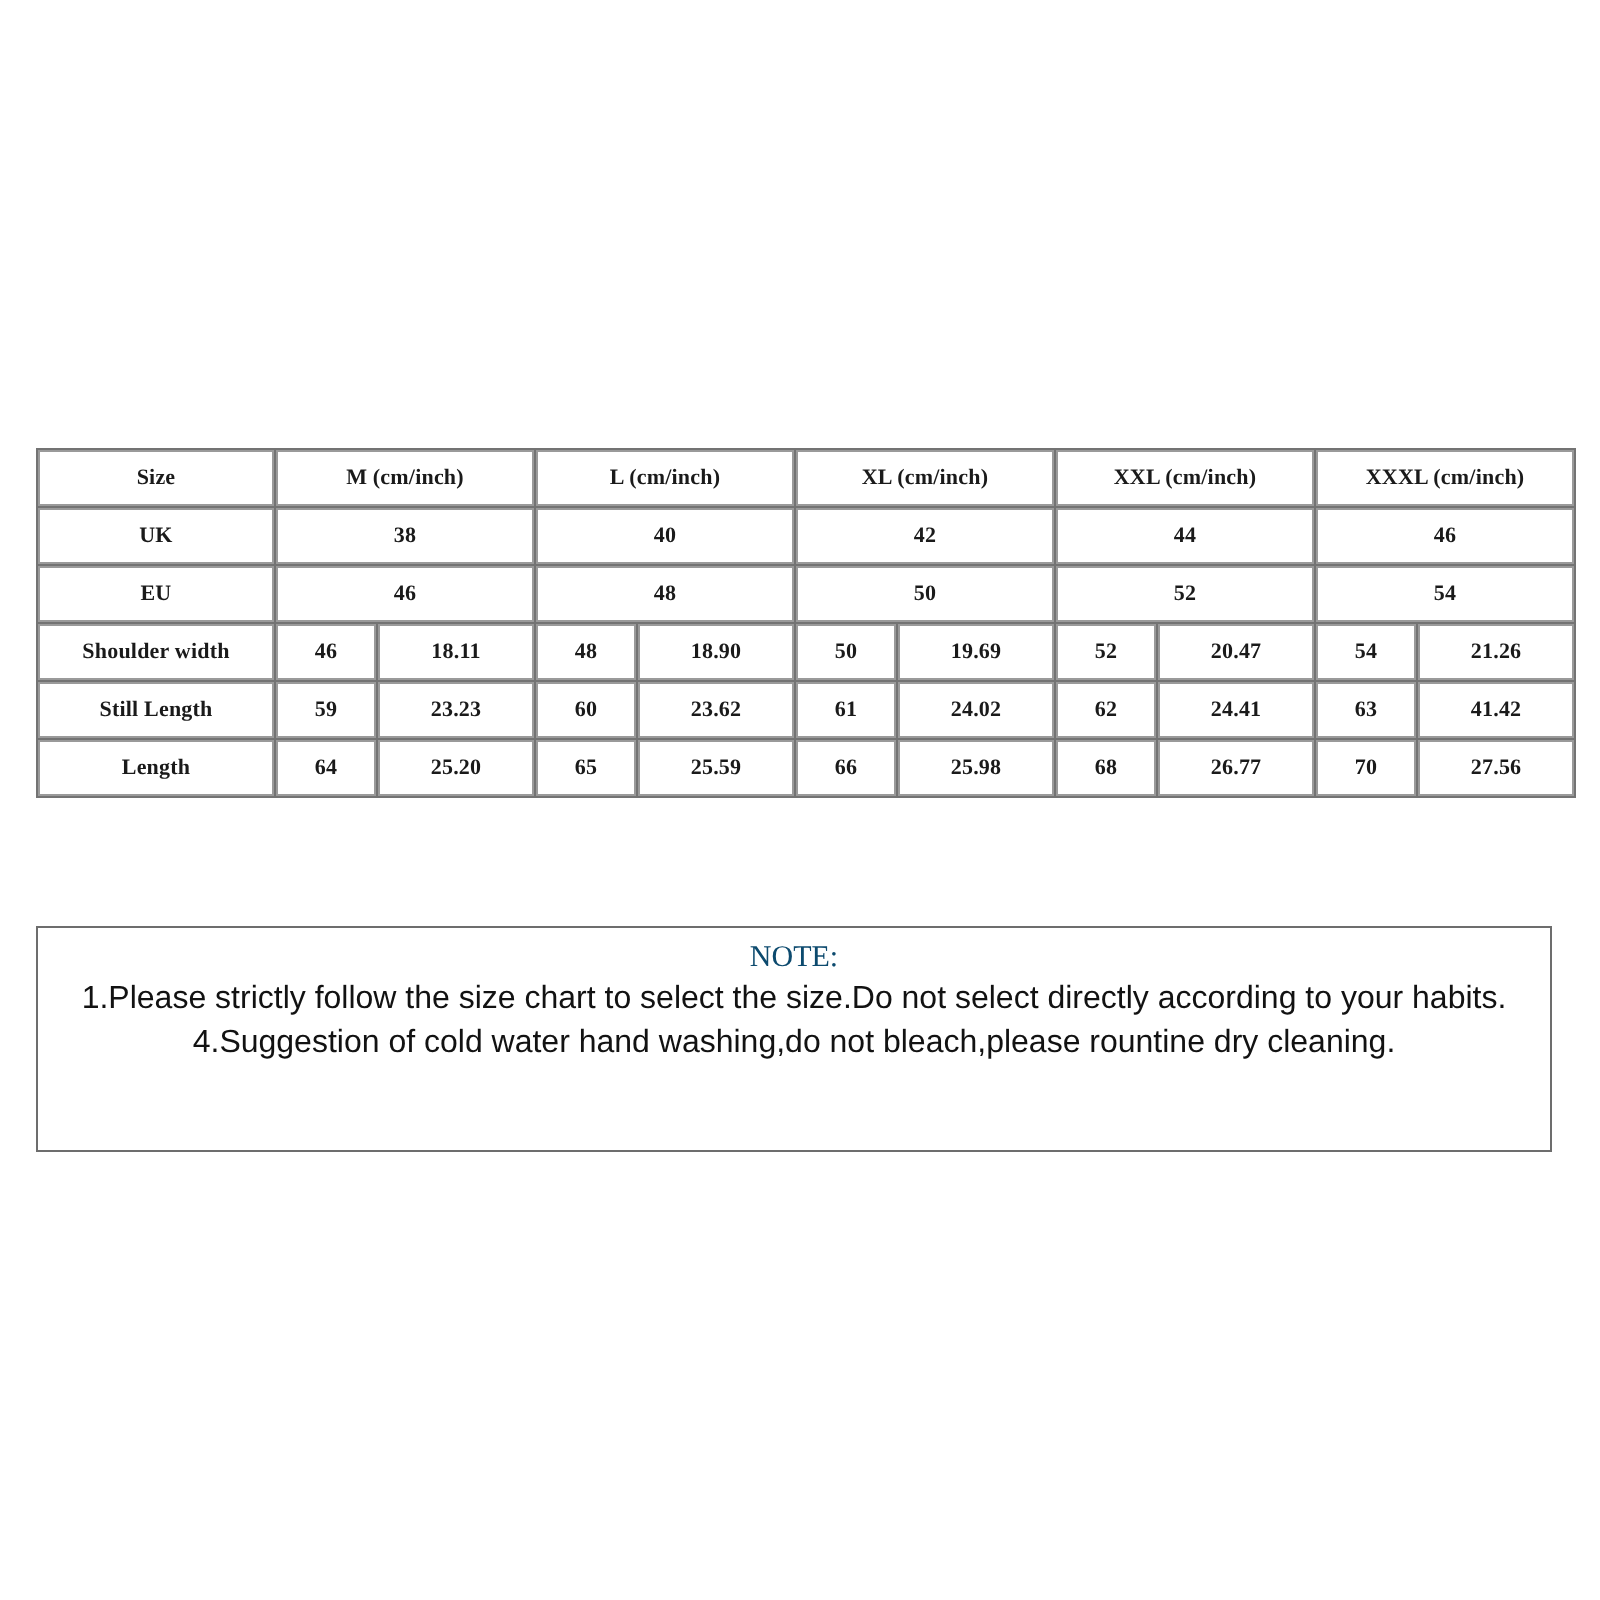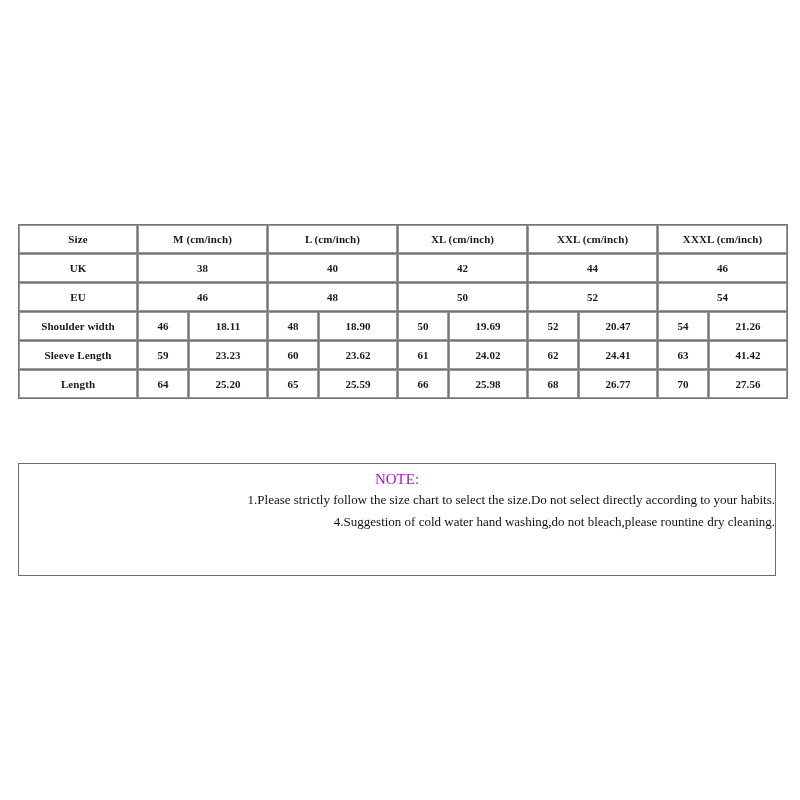--- a/index.html
+++ b/index.html
@@ -86,34 +86,34 @@
     width: 758px;
     height: 113px;
     border: 1px solid #6d6d6d;
     background: #ffffff;
     box-sizing: border-box;
     padding-top: 6px;
   }
 
   #note-title {
     text-align: center;
-    color: #a21caf;
+    color: #0c4a6e;
     font-size: 15px;
     font-weight: normal;
     line-height: 19px;
     font-family: "Liberation Serif", "DejaVu Serif", serif;
   }
 
   .note-line {
-    text-align: right;
-    font-size: 13px;
+    text-align: center;
+    font-size: 16px;
     color: #121212;
     line-height: 22px;
     white-space: nowrap;
-    font-family: Liberation Serif, serif;
+    font-family: Liberation Sans, sans-serif;
   }
 </style>
 </head>
 <body>
 
 <div id="canvas">
 
   <div id="size-table-wrap">
     <table class="size-table">
       <colgroup id="table-colgroup">
@@ -161,21 +161,21 @@
             <td class="val-white">48</td>
             <td class="val-white">18.90</td>
             <td class="val-white">50</td>
             <td class="val-white">19.69</td>
             <td class="val-white">52</td>
             <td class="val-white">20.47</td>
             <td class="val-white">54</td>
             <td class="val-white">21.26</td>
           </tr>
           <tr>
-            <td class="rowlabel-blue">Sleeve Length</td>
+            <td class="rowlabel-blue">Still Length</td>
             <td class="val-white">59</td>
             <td class="val-white">23.23</td>
             <td class="val-white">60</td>
             <td class="val-white">23.62</td>
             <td class="val-white">61</td>
             <td class="val-white">24.02</td>
             <td class="val-white">62</td>
             <td class="val-white">24.41</td>
             <td class="val-white">63</td>
             <td class="val-white">41.42</td>

